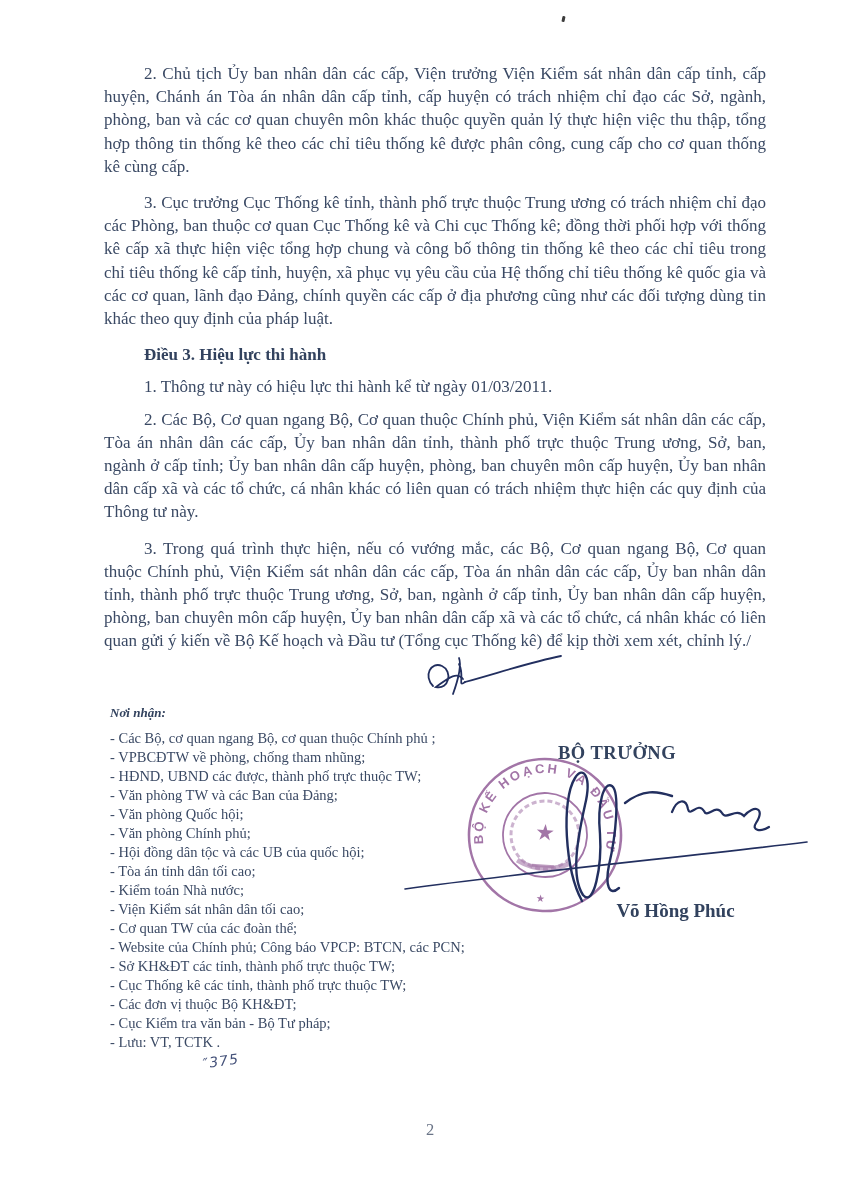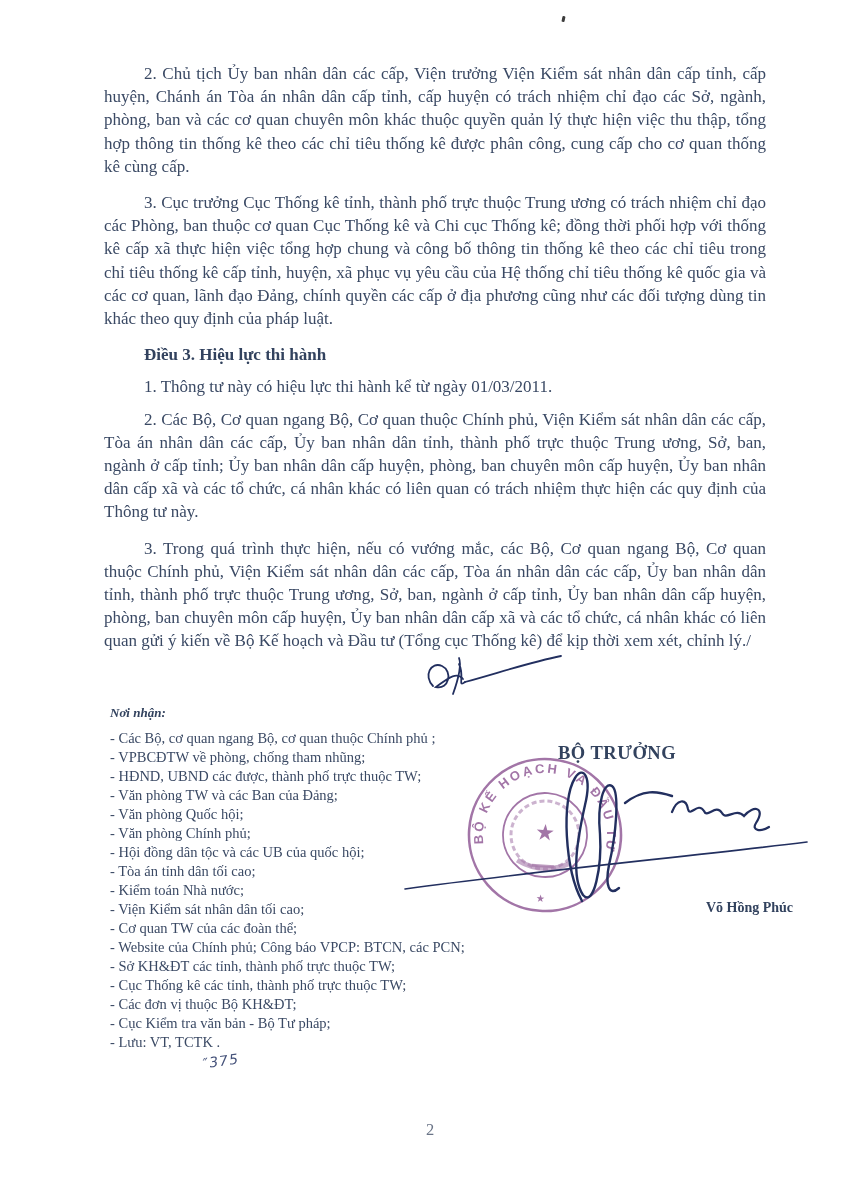--- a/index.html
+++ b/index.html
@@ -16,22 +16,22 @@
   .heading{font-weight:bold;text-indent:40px;margin:0 0 9px 0;color:#32425e;}
   .single{text-indent:40px;margin:0 0 9px 0;}
   .recipients{position:absolute;left:110px;top:703px;width:430px;font-size:14.5px;line-height:19px;}
   .recipients-title{font-weight:bold;font-style:italic;font-size:13px;margin-bottom:7px;color:#32425e;}
   .recipient-item{white-space:nowrap;}
   .sign-title{
     position:absolute;left:558px;top:711px;width:235px;text-align:left;
     font-weight:bold;font-size:18.5px;letter-spacing:0.5px;color:#32425e;margin-top:32px;
   }
   .signer-name{
-    position:absolute;left:558px;top:900px;width:235px;text-align:right;
-    font-weight:bold;font-size:14px;color:#32425e;
+    position:absolute;left:558px;top:900px;width:235px;text-align:center;
+    font-weight:bold;font-size:19px;color:#32425e;
   }
   .seal-svg{position:absolute;left:460px;top:750px;transform:rotate(4deg);opacity:0.92;}
   .signature-svg{position:absolute;left:385px;top:738px;}
   .scribble-svg{position:absolute;left:413px;top:648px;}
   .handwritten-note{
     position:absolute;left:203px;top:1053px;
     font-family:"DejaVu Sans", sans-serif;font-style:italic;
     font-size:14px;color:#45527a;transform:rotate(-8deg);letter-spacing:1px;
   }
   .page-number{

